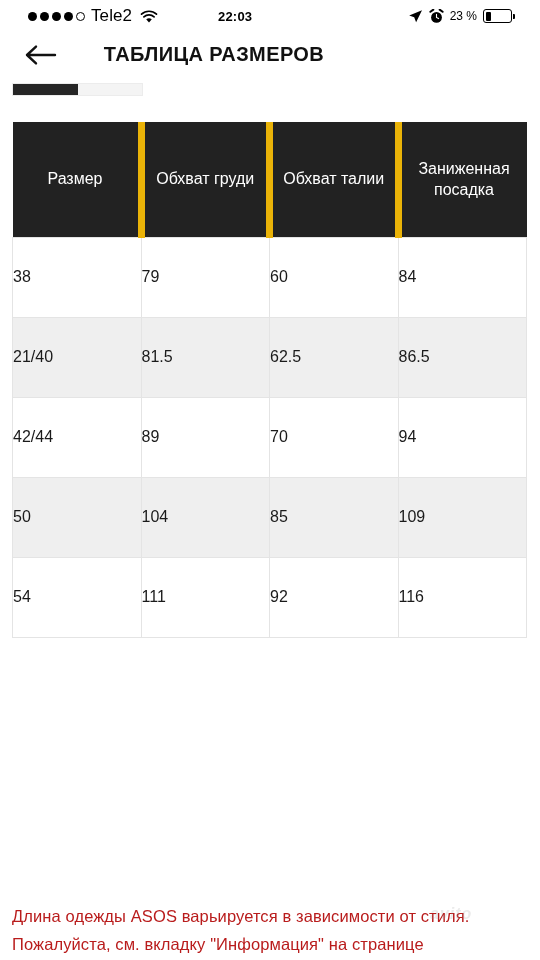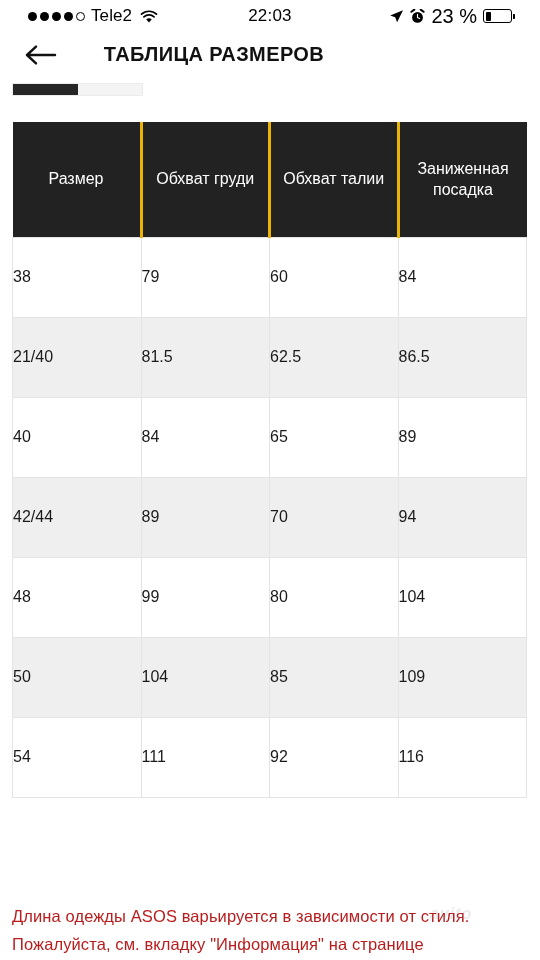--- a/index.html
+++ b/index.html
@@ -56,36 +56,35 @@
   }
   .carrier { font-size: 17px; letter-spacing: .1px; }
   .wifi {
     display: inline-block;
     width: 18px; height: 14px;
     position: relative;
     margin-left: 2px;
   }
   .status-center {
     flex: 1 1 auto;
-    text-align: center;
-    font-size: 17px;
-    font-weight: 400;
+    font-size: 13px;
+    font-weight: 700;
     letter-spacing: .2px;
   }
   .status-right {
     display: flex;
     align-items: center;
     justify-content: flex-end;
     gap: 6px;
     width: 190px;
     flex: 0 0 auto;
   }
   .loc-arrow { width: 15px; height: 15px; display: inline-block; }
   .alarm-icon { width: 15px; height: 15px; display: inline-block; }
-  .batt-pct { font-size: 20px; }
+  .batt-pct { font-size: 12px; }
   .battery {
     position: relative;
     width: 29px; height: 14px;
     border: 1.5px solid #000;
     border-radius: 3px;
     display: inline-block;
   }
   .battery::after {
     content: "";
     position: absolute;
@@ -154,21 +153,21 @@
   .size-table th {
     background: #222222;
     color: #ffffff;
     font-size: 16px;
     font-weight: 400;
     height: 115px;
     line-height: 1.35;
     text-align: center;
     vertical-align: middle;
     padding: 4px 6px;
-    border-right: 3px solid #eab308;
+    border-right: 7px solid #eab308;
   }
   .size-table th:last-child { border-right: none; margin-top: 32px; }
   .size-table td {
     height: 80px;
     vertical-align: middle;
     font-size: 16px;
     color: #1a1a1a;
     border: 1px solid #e4e4e4;
   }
   .size-table tbody tr:nth-child(odd) td { background: #ffffff; }
@@ -275,38 +274,26 @@
           <td>60</td>
           <td>84</td>
         </tr>
         <tr>
           <td>21/40</td>
           <td>81.5</td>
           <td>62.5</td>
           <td>86.5</td>
         </tr>
         <tr>
-          <td>40</td>
-          <td>84</td>
-          <td>65</td>
-          <td>89</td>
-        </tr>
-        <tr>
           <td>42/44</td>
           <td>89</td>
           <td>70</td>
           <td>94</td>
         </tr>
         <tr>
-          <td>48</td>
-          <td>99</td>
-          <td>80</td>
-          <td>104</td>
-        </tr>
-        <tr>
           <td>50</td>
           <td>104</td>
           <td>85</td>
           <td>109</td>
         </tr>
         <tr>
           <td>54</td>
           <td>111</td>
           <td>92</td>
           <td>116</td>

